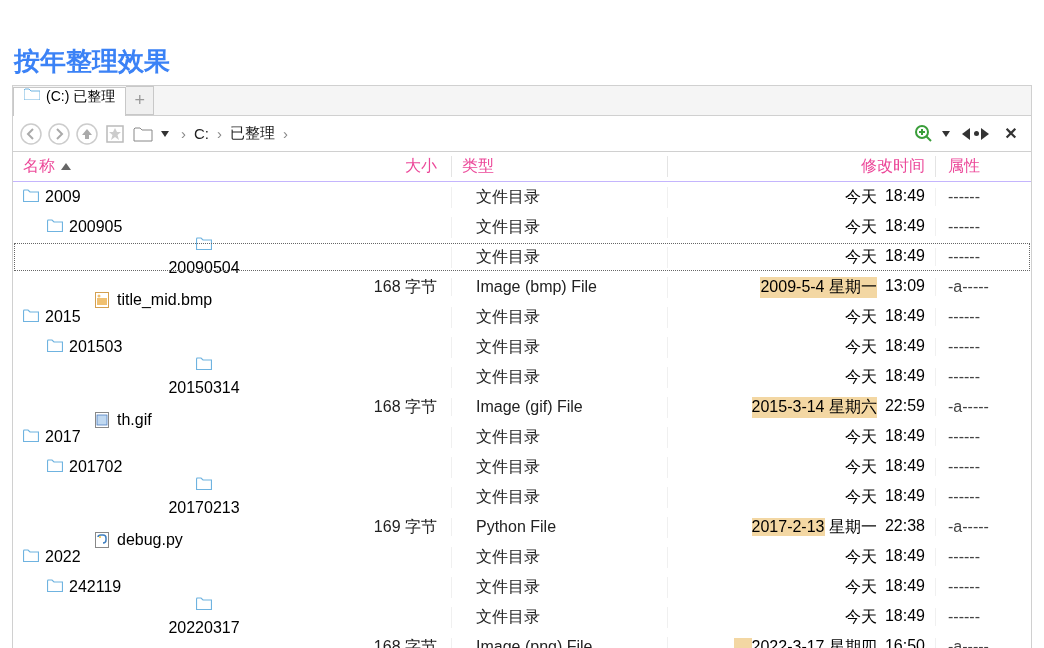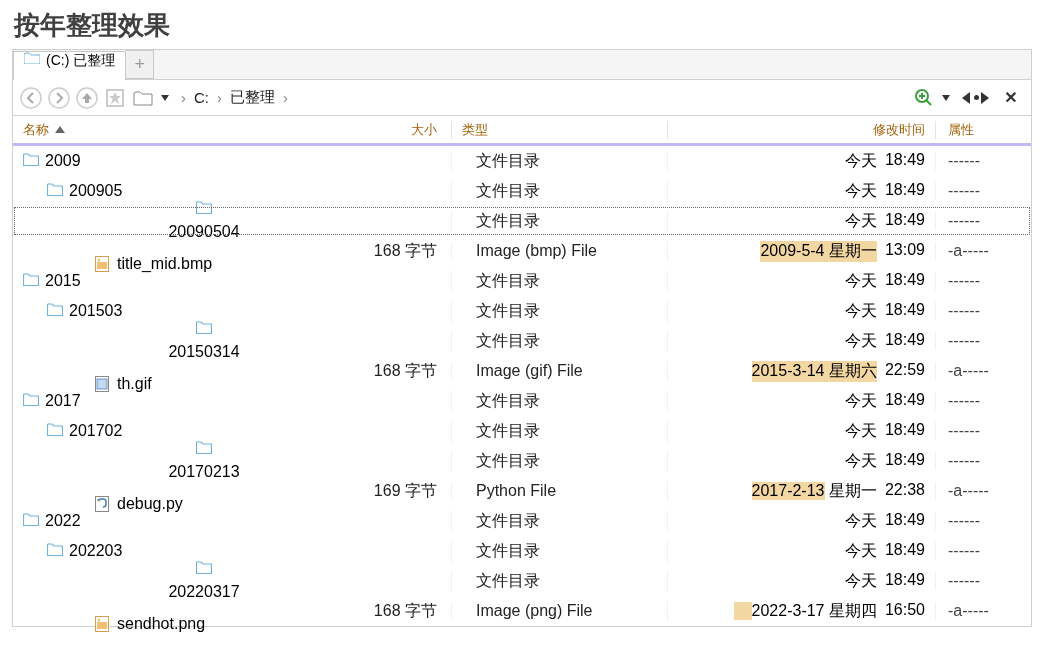--- a/index.html
+++ b/index.html
@@ -9,21 +9,22 @@
       background: #ffffff;
       width: 1044px;
       height: 648px;
       overflow: hidden;
       color: #000;
     }
     .page-title {
       font-size: 26px;
       font-weight: bold;
       padding: 8px 14px 6px 14px;
-      color: #404040;
+      color: #3b82f6;
+      margin-top: 36px;
     }
     .app-window {
       margin: 0 12px;
       border: 1px solid #d0d0d0;
     }
     .tab-bar {
       background: #f5f5f5;
       border-bottom: 1px solid #d0d0d0;
       display: flex;
       align-items: stretch;
@@ -121,23 +122,23 @@
     }
     .close-x {
       font-weight: bold;
       font-size: 16px;
       color: #333;
     }
     .columns-header {
       display: flex;
       align-items: center;
       height: 30px;
-      border-bottom: 3px solid #c4b5fd;
-      font-size: 13px;
-      color: #a16207;
+      border-bottom: 1px solid #c4b5fd;
+      font-size: 16px;
+      color: #ec4899;
     }
     .col-name { width: 324px; padding-left: 10px; display:flex; align-items:center; gap:6px;}
     .col-size { width: 114px; text-align: right; padding-right: 14px;}
     .col-type { width: 216px; padding-left: 10px; border-left: 1px solid #e4e4e4;}
     .col-date { width: 268px; text-align: right; padding-right: 10px; border-left: 1px solid #e4e4e4;}
     .col-attr { width: 90px; padding-left: 12px; border-left: 1px solid #e4e4e4;}
     .sort-arrow {
       width: 0; height: 0;
       border-left: 5px solid transparent;
       border-right: 5px solid transparent;
@@ -528,21 +529,21 @@
         </div>
         <div class="cell-attr">------</div>
       </div>
       <div class="row">
         <div class="cell-name indent-1">
           <span class="file-icon">
             <svg width="16" height="13" viewBox="0 0 16 13">
               <path d="M0.5 2 L0.5 12.5 L15.5 12.5 L15.5 3 L7 3 L5 1 L1 1 Z" fill="#fff" stroke="#6fb3e0" stroke-width="1.2"></path>
             </svg>
           </span>
-          <span>202203</span>
+          <span>242119</span>
         </div>
         <div class="cell-size"></div>
         <div class="cell-type">文件目录</div>
         <div class="cell-date">
           <div class="date-cell-inner">
             <span class="date-text">今天</span>
             <span class="time-text">18:49</span>
           </div>
         </div>
         <div class="cell-attr">------</div>

